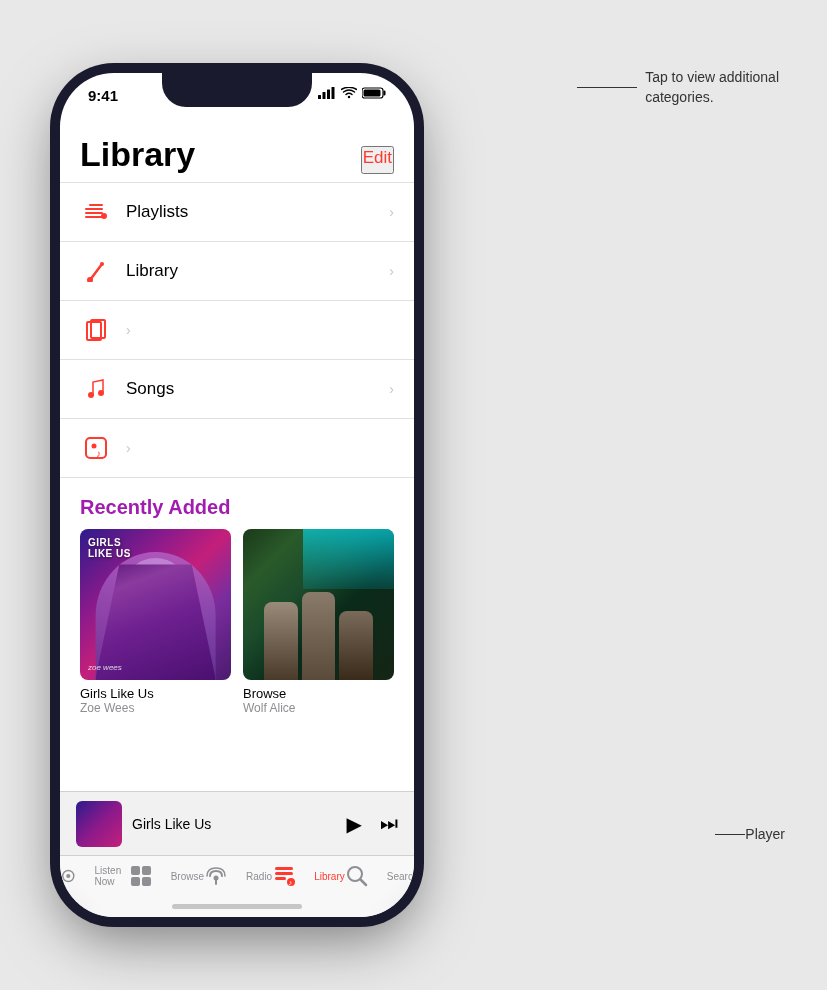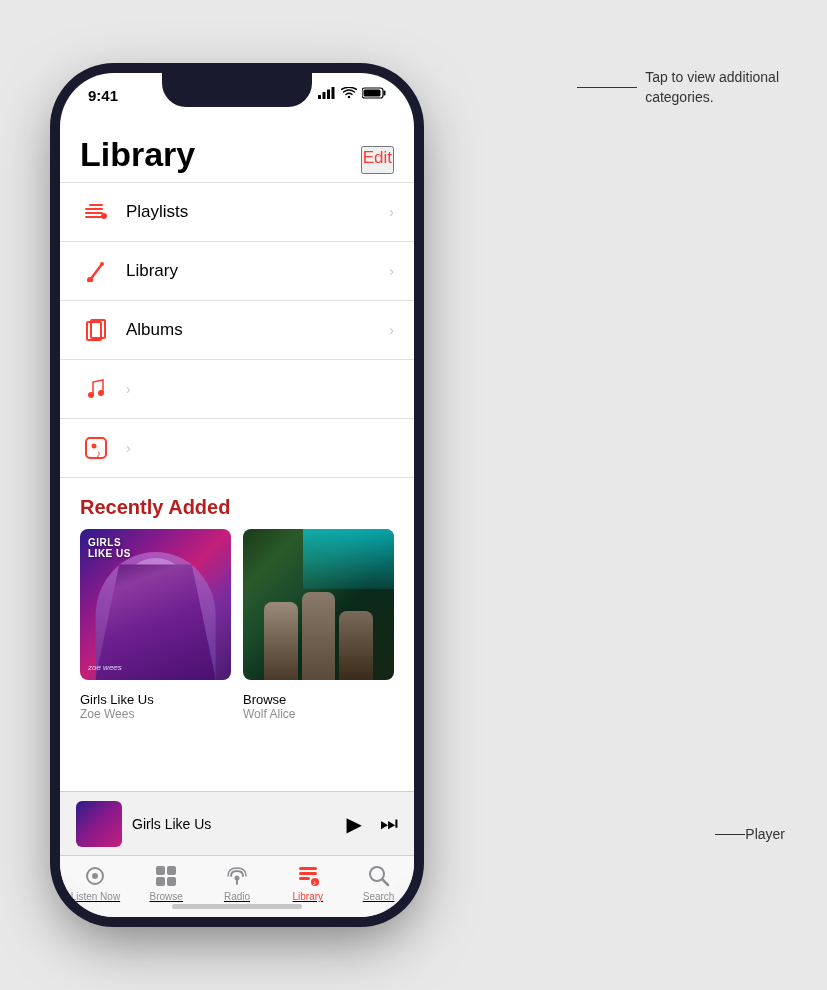--- a/index.html
+++ b/index.html
@@ -158,36 +158,36 @@
     }
     .menu-chevron {
       color: #c7c7cc;
       font-size: 14px;
     }
     
     .recently-added-header {
       padding: 18px 14px 10px 20px;
       font-size: 20px;
       font-weight: 700;
-      color: #b91c1c;
+      color: #a21caf;
     }
     .album-grid {
       display: flex;
       gap: 12px;
       padding: 0 20px;
     }
     .album-item {
       flex: 1;
     }
     .album-art {
       width: 100%;
       aspect-ratio: 1;
       border-radius: 8px;
       overflow: hidden;
-      margin-bottom: 12px;
+      margin-bottom: 6px;
     }
     
     .album-art-girls {
       background: linear-gradient(135deg, #2d1b8b 0%, #8b1a8b 30%, #c41f7a 50%, #7b2d9e 70%, #4a1a6e 100%);
       width: 100%;
       height: 100%;
       position: relative;
       display: flex;
       flex-direction: column;
       justify-content: space-between;
@@ -345,25 +345,24 @@
       background: rgba(248,248,248,0.95);
       backdrop-filter: blur(10px);
       display: flex;
       align-items: flex-start;
       padding-top: 8px;
       border-top: 1px solid #d0d0d0;
     }
     .tab-item {
       flex: 1;
       display: flex;
-      flex-direction: column;
-      align-items: center;
-      gap: 3px;
+      flex-direction: row;
+      align-items: center;
+      gap: 18px;
       cursor: pointer;
-      text-decoration: underline;
     }
     .tab-label {
       font-size: 10px;
       color: #8e8e93;
     }
     .tab-label.active {
       color: #ff3b30;
     }
     
     .home-indicator {
@@ -458,32 +457,32 @@
           <span class="menu-chevron">›</span>
         </div>
 
         <div class="menu-item">
           <div class="menu-icon">
             <svg width="20" height="22" viewBox="0 0 20 22" fill="none">
               <rect x="1" y="3" width="14" height="18" rx="1" stroke="#ff3b30" stroke-width="2" fill="none"></rect>
               <rect x="5" y="1" width="14" height="18" rx="1" stroke="#ff3b30" stroke-width="2" fill="none"></rect>
             </svg>
           </div>
-          <span class="menu-label">Albums</span>
           <span class="menu-chevron">›</span>
         </div>
 
         <div class="menu-item">
           <div class="menu-icon">
             <svg width="18" height="22" viewBox="0 0 18 22" fill="#ff3b30">
               <path d="M6 16 L6 4 L16 2 L16 14" stroke="#ff3b30" stroke-width="1.5" fill="none"></path>
               <circle cx="4" cy="17" r="3" fill="#ff3b30"></circle>
               <circle cx="14" cy="15" r="3" fill="#ff3b30"></circle>
             </svg>
           </div>
+          <span class="menu-label">Songs</span>
           <span class="menu-chevron">›</span>
         </div>
 
         <div class="menu-item">
           <div class="menu-icon">
             <svg width="22" height="22" viewBox="0 0 22 22" fill="none">
               <rect x="1" y="1" width="20" height="20" rx="4" stroke="#ff3b30" stroke-width="2" fill="none"></rect>
               <circle cx="9" cy="9" r="2.5" fill="#ff3b30"></circle>
               <text x="11" y="20" font-size="10" fill="#ff3b30" font-family="Arial">♪</text>
             </svg>

